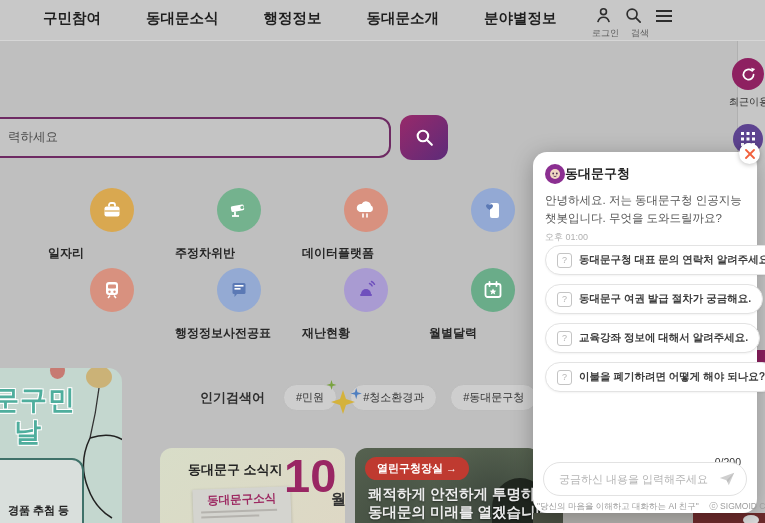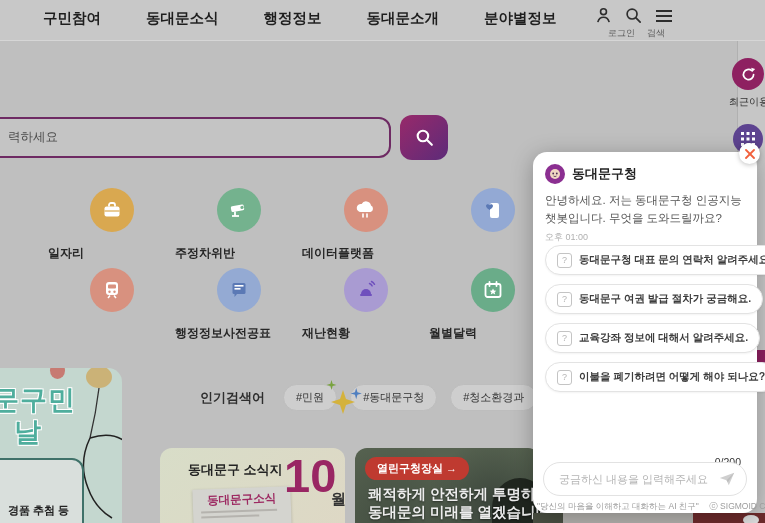--- a/index.html
+++ b/index.html
@@ -5,21 +5,21 @@
   html,body{margin:0;padding:0;background:#9e9e9e;}
   #screen{position:relative;width:765px;height:523px;overflow:hidden;
     font-family:"Liberation Sans","DejaVu Sans",sans-serif;background:#bfbfbf;}
   
   .header{position:absolute;left:0;top:0;width:765px;height:40px;background:#c8c8c8;
     border-bottom:1px solid #d6d6d6;}
   .nav{position:absolute;left:43px;top:9px;display:flex;gap:45px;}
   .nav-item{font-size:14.5px;font-weight:bold;color:#1e1e1e;cursor:pointer;white-space:nowrap;}
   .hdr-icons{position:absolute;left:593px;top:5px;display:flex;gap:9px;align-items:center;}
   .hdr-ic{width:21px;height:21px;display:flex;align-items:center;justify-content:center;cursor:pointer;}
-  .hdr-labels{position:absolute;left:592px;top:27px;font-size:9px;color:#5c5c5c;display:flex;gap:12px;margin-left:16px;}
+  .hdr-labels{position:absolute;left:592px;top:27px;font-size:9px;color:#5c5c5c;display:flex;gap:12px;}
   
   .rail{position:absolute;left:737px;top:41px;width:28px;height:482px;background:#c6c6c6;
     border-left:1px solid #b0b0b0;}
   .fab{position:absolute;border-radius:50%;display:flex;align-items:center;justify-content:center;cursor:pointer;z-index:3;}
   .fab.recent{left:732px;top:58px;width:32px;height:32px;background:#8e2161;}
   .fab.apps{left:733px;top:124px;width:30px;height:30px;background:#5d4390;}
   .fab-label{position:absolute;left:729px;top:95px;width:42px;font-size:10px;color:#333;white-space:nowrap;z-index:3;}
   .frag-magenta{position:absolute;left:757px;top:350px;width:8px;height:13px;background:#8d2060;}
   
   .search-box{position:absolute;left:-57px;top:117px;width:448px;height:41px;border:2px solid #6e2a63;
@@ -67,21 +67,21 @@
     font-size:11px;font-weight:bold;color:#fff;white-space:nowrap;}
   .my-text{position:absolute;left:13px;top:37px;font-size:14.5px;font-weight:bold;color:#ececec;
     line-height:18px;text-shadow:0 1px 2px rgba(0,0,0,.45);white-space:nowrap;}
   .my-sil{position:absolute;right:-8px;top:30px;width:56px;height:60px;background:#20261f;border-radius:50% 50% 0 0;}
   .strip{position:absolute;top:513px;height:10px;}
   
   .chatbot{position:absolute;left:533px;top:152px;width:224px;height:361px;background:#fff;border-radius:14px;
     box-shadow:0 4px 22px rgba(0,0,0,.28);z-index:10;}
   .cb-close{position:absolute;left:739px;top:143px;width:21px;height:21px;border-radius:50%;background:#fff;
     box-shadow:0 1px 5px rgba(0,0,0,.25);display:flex;align-items:center;justify-content:center;cursor:pointer;z-index:11;}
-  .cb-head{position:absolute;left:12px;top:12px;display:flex;align-items:center;gap:7px;}
+  .cb-head{position:absolute;left:12px;top:12px;display:flex;align-items:center;gap:0;}
   .cb-avatar{width:20px;height:20px;border-radius:50%;background:#8b2f91;display:flex;align-items:center;justify-content:center;}
   .cb-title{font-size:13px;font-weight:bold;color:#222;}
   .cb-msg{position:absolute;left:12px;top:40px;width:198px;font-size:11.5px;color:#555;line-height:1.55;}
   .cb-time{position:absolute;left:12px;top:79px;font-size:9px;color:#b0b0b0;}
   .cb-replies{position:absolute;left:12px;top:93px;}
   .cb-reply{display:flex;align-items:center;gap:7px;height:28px;padding:0 11px;margin-bottom:9px;
     border:1px solid #e3e3e3;border-radius:16px;background:#fff;box-shadow:0 1px 2px rgba(0,0,0,.05);
     width:max-content;cursor:pointer;}
   .cb-reply-ic{width:13px;height:13px;border:1.3px solid #c4c4c4;border-radius:3px;color:#b5b5b5;
     font-size:9px;line-height:13px;text-align:center;flex:none;}
@@ -262,22 +262,22 @@
 
   <div class="pop">
     <svg class="stars" viewBox="0 0 36 36">
       <polygon points="10,0 12,7 19,9 12,11 10,18 8,11 1,9 8,7" fill="#79a33f" transform="translate(0,2) scale(0.55)"></polygon>
       <polygon points="13,4 16,13 25,16 16,19 13,28 10,19 1,16 10,13" fill="#d4b23c" transform="translate(4,8)"></polygon>
       <polygon points="10,0 12,7 19,9 12,11 10,18 8,11 1,9 8,7" fill="#4f7fc0" transform="translate(24,10) scale(0.62)"></polygon>
     </svg>
     <span class="pop-title">인기검색어</span>
     <div class="tags">
       <span class="tag">#민원</span>
+      <span class="tag">#청소환경과</span>
       <span class="tag">#동대문구청</span>
-      <span class="tag">#청소환경과</span>
       <span class="tag">#일자리채용</span>
     </div>
   </div>
 
   <div class="card-event">
     <div class="balloon" style="left:50px;top:-6px;width:15px;height:17px;background:#c77a72;"></div>
     <div class="balloon" style="left:86px;top:-2px;width:26px;height:22px;background:#cbb277;"></div>
     <svg width="150" height="155" style="position:absolute;left:0;top:0;">
       <path d="M99 20 Q96 45 90 70" fill="none" stroke="#333" stroke-width="1.3"></path>
       <path d="M90 70 Q120 60 135 85 Q148 110 138 140 Q130 160 110 158" fill="none" stroke="#222" stroke-width="1.5"></path>

